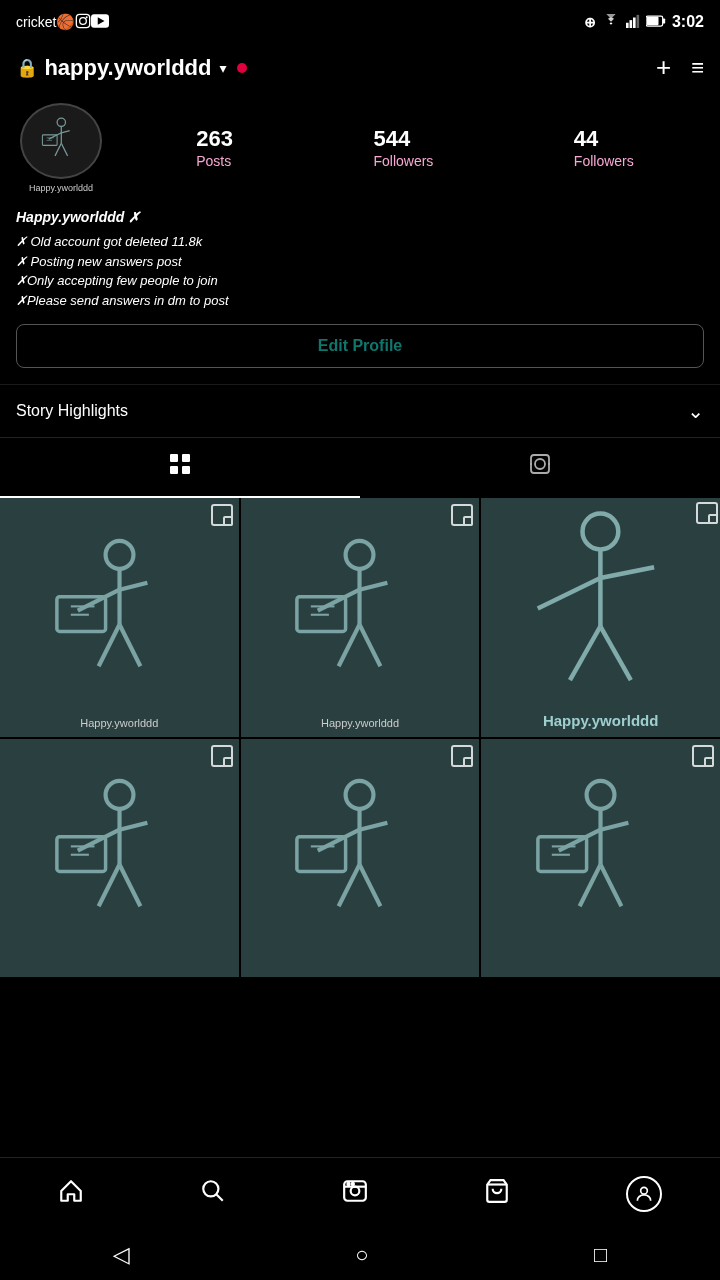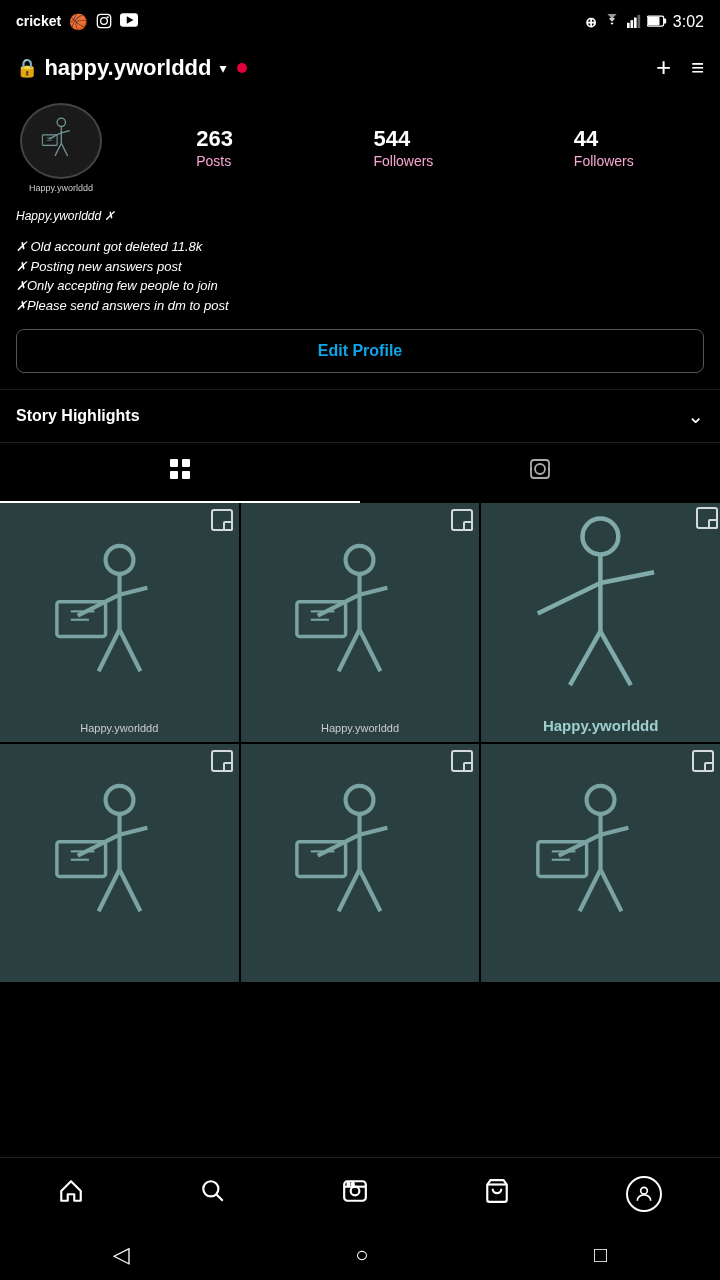--- a/index.html
+++ b/index.html
@@ -16,23 +16,24 @@
     
     .status-bar {
       display: flex;
       justify-content: space-between;
       align-items: center;
       padding: 8px 16px;
       height: 44px;
     }
     .status-left {
       display: flex;
-      gap: 8px;
+      align-items: center;
+      gap: 0;
       font-size: 14px;
-      font-weight: 700;
+      font-weight: 400;
     }
     .status-right {
       display: flex;
       align-items: center;
       gap: 6px;
       font-size: 14px;
       font-weight: 600;
     }
 
     
@@ -125,55 +126,55 @@
       color: #f9a8d4;
     }
 
     
     .bio {
       margin-bottom: 14px;
       line-height: 1.5;
     }
     .bio-name {
       font-style: italic;
-      font-weight: 400;
-      font-size: 12px;
-      margin-bottom: 12px;
+      font-weight: 700;
+      font-size: 14px;
+      margin-bottom: 4px;
     }
     .bio-line {
       font-style: italic;
       font-weight: 400;
       font-size: 13px;
     }
 
     
     .edit-profile-btn {
       width: 100%;
       padding: 12px;
       background: #000;
       border: 1px solid #555;
       border-radius: 8px;
-      color: #0ea5e9;
+      color: #0f766e;
       font-size: 16px;
       font-weight: 600;
       cursor: pointer;
       text-align: center;
     }
 
     
     .story-highlights {
       display: flex;
       justify-content: space-between;
       align-items: center;
       padding: 14px 16px;
       border-top: 1px solid #1a1a1a;
     }
     .story-highlights-label {
       font-size: 16px;
-      font-weight: 700;
+      font-weight: 400;
     }
     .chevron-down {
       font-size: 20px;
       color: #fff;
     }
 
     
     .tabs {
       display: flex;
       border-top: 1px solid #222;
@@ -341,21 +342,21 @@
         <rect x="12" y="1" width="3" height="15" fill="white" opacity="0.4"></rect>
       </svg>
     </span>
     <span>
       <svg width="20" height="12" viewBox="0 0 24 14" fill="none">
         <rect x="0" y="1" width="20" height="12" rx="2" stroke="white" stroke-width="1.5" fill="none"></rect>
         <rect x="1" y="2" width="14" height="10" rx="1" fill="white"></rect>
         <rect x="20" y="4" width="3" height="6" rx="1" fill="white"></rect>
       </svg>
     </span>
-    <span style="font-size:16px;font-weight:400;">3:02</span>
+    <span style="font-size:16px;font-weight:700;">3:02</span>
   </div>
 </div>
 
 <div class="header">
   <div class="header-left">
     <span class="lock-icon">🔒</span>
     <span class="username">happy.yworlddd</span>
     <span class="dropdown-arrow">▾</span>
     <div class="notification-dot"></div>
   </div>

